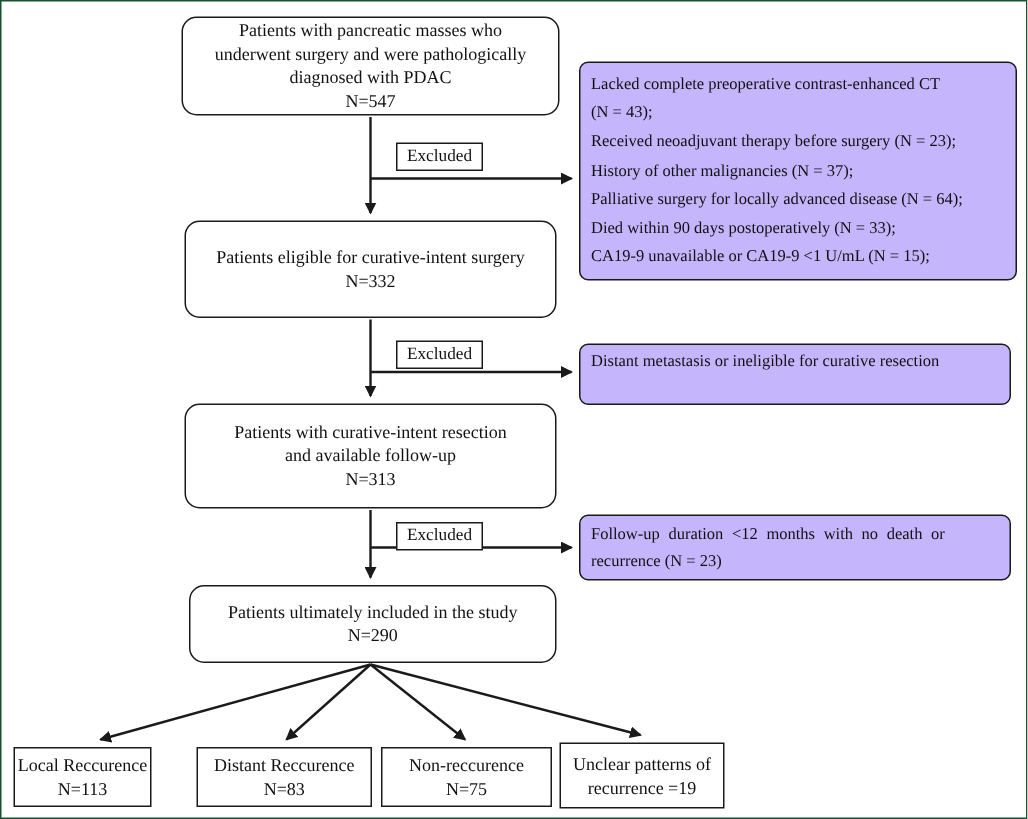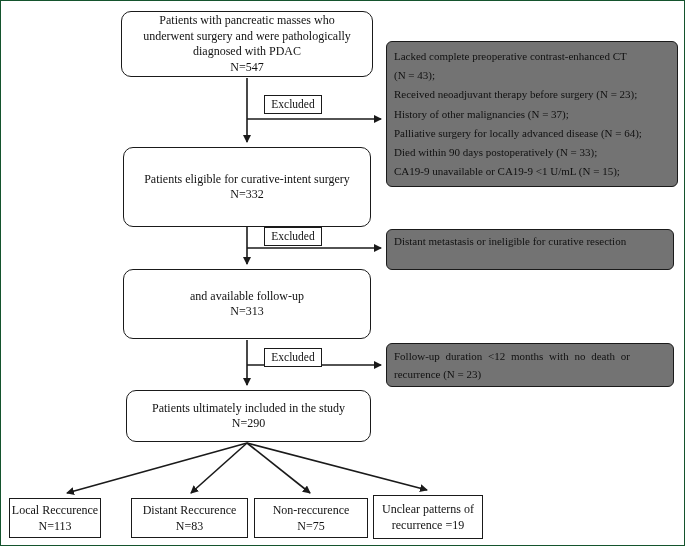--- a/index.html
+++ b/index.html
@@ -41,21 +41,21 @@
     position: absolute;
     background: #ffffff;
     border: 1.2px solid #1a1a1a;
     z-index: 3;
     font-size: 11.5px;
     text-align: center;
     line-height: 16.5px;
   }
   .exbox {
     position: absolute;
-    background: #737373;
+    background: #c4b5fd;
     border: 1.6px solid #1a1a1a;
     border-radius: 6px;
     z-index: 2;
     font-size: 11px;
     text-align: left;
     padding: 5px 7px;
     white-space: nowrap;
   }
   .outbox {
     position: absolute;
@@ -64,21 +64,21 @@
     z-index: 2;
     display: flex;
     flex-direction: column;
     justify-content: center;
     align-items: center;
     text-align: center;
     font-size: 12px;
     line-height: 16px;
   }
   #box1 { left: 120px; top: 10px;  width: 252px; height: 66px; }
-  #box2 { left: 122px; top: 146px; width: 248px; height: 80px; font-family: Liberation Serif, serif; }
+  #box2 { left: 122px; top: 146px; width: 248px; height: 65px; font-family: Liberation Serif, serif; }
   #box3 { left: 122px; top: 268px; width: 248px; height: 70px; }
   #box4 { left: 125px; top: 389px; width: 245px; height: 52px; }
 
   #exl1 { left: 263px; top: 94px;  width: 58px; height: 19px; }
   #exl2 { left: 263px; top: 226px; width: 58px; height: 19px; }
   #exl3 { left: 263px; top: 347px; width: 58px; height: 19px; }
 
   #ex1  { left: 385px; top: 40px;  width: 292px; height: 146px; line-height: 19.2px; }
   #ex2  { left: 385px; top: 228px; width: 288px; height: 41px;  line-height: 17px; padding-top: 3px; }
   #ex3  { left: 385px; top: 342px; width: 288px; height: 44px;  line-height: 18px; padding-top: 3px; }
@@ -119,20 +119,21 @@
     <div>diagnosed with PDAC</div>
     <div>N=547</div>
   </div>
 
   <div class="fbox round" id="box2">
     <div>Patients eligible for curative-intent surgery</div>
     <div>N=332</div>
   </div>
 
   <div class="fbox round" id="box3">
+    <div>Patients with curative-intent resection</div>
     <div>and available follow-up</div>
     <div>N=313</div>
   </div>
 
   <div class="fbox round" id="box4">
     <div>Patients ultimately included in the study</div>
     <div>N=290</div>
   </div>
 
   <div class="exlabel" id="exl1">Excluded</div>

